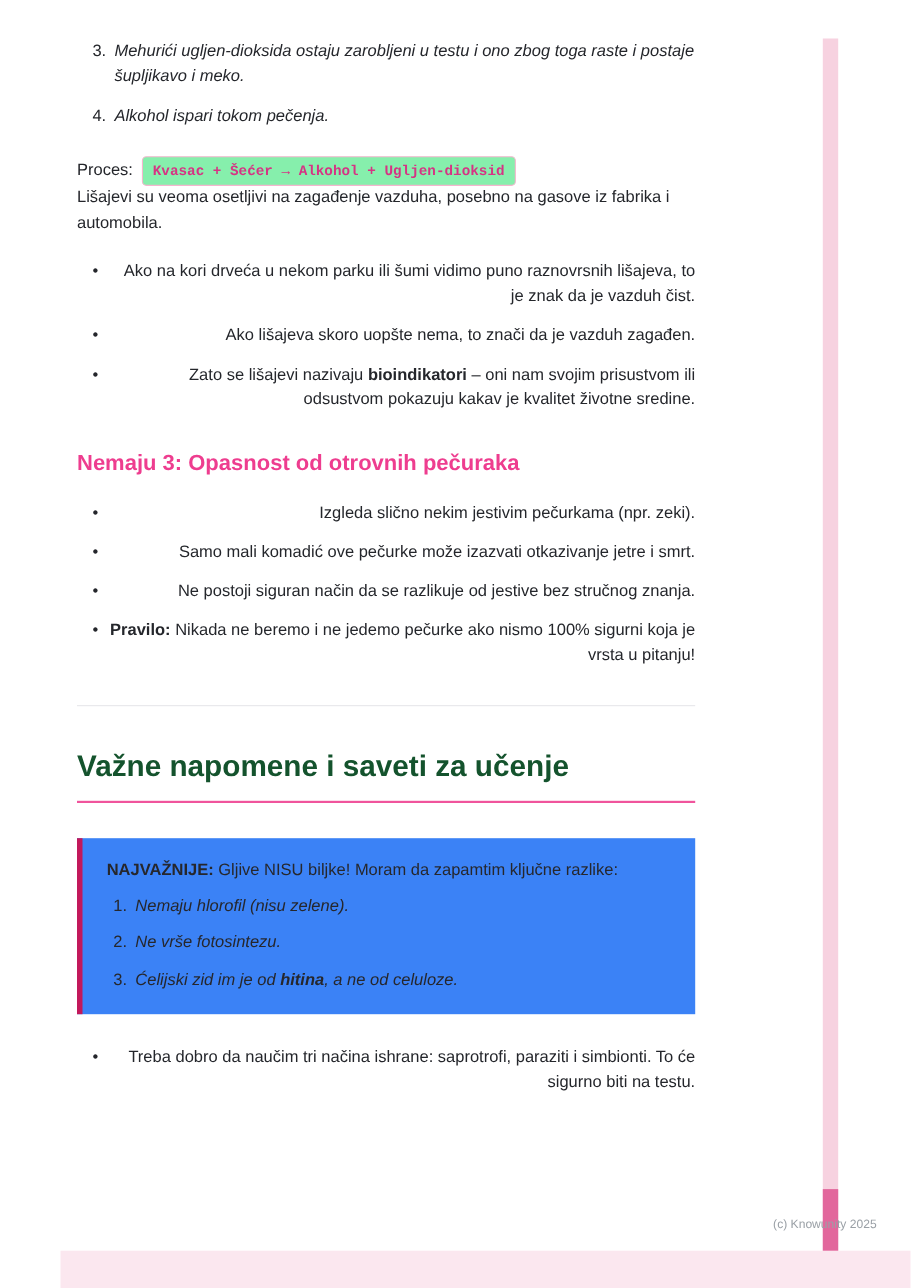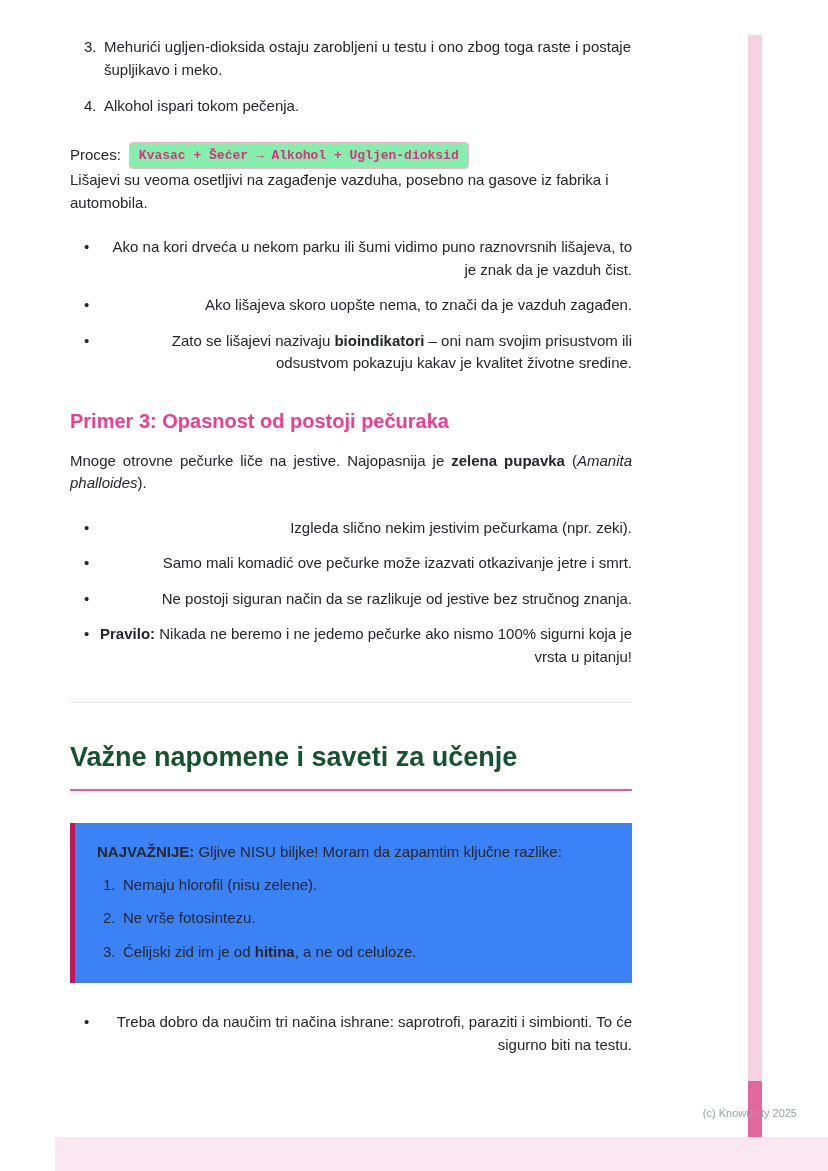--- a/index.html
+++ b/index.html
@@ -15,21 +15,21 @@
     position:absolute;
     left:70px;top:36px;
     width:562px;
     font-size:15px;
     line-height:1.5;
   }
   
   .num-list{margin:0;padding:0;}
   .num-row{display:flex;margin-bottom:14px;}
   .num-row .num{flex:0 0 20px;margin-left:14px;text-align:left;}
-  .num-row .txt{flex:1;}
+  .num-row .txt{flex:1;font-style:italic;}
   
   .proces-line{margin:24px 0 0 0;display:flex;align-items:center;gap:8px;}
   .code-pill{
     display:inline-block;
     font-family:Liberation Mono, monospace;
     font-weight:700;
     font-size:13px;
     color:#d63384;
     background:#86efac;
     border:1px solid #f4b6ce;
@@ -137,22 +137,21 @@
       <li>
         <span class="b"></span>
         <span class="t">Ako lišajeva skoro uopšte nema, to znači da je vazduh zagađen.</span>
       </li>
       <li>
         <span class="b"></span>
         <span class="t"><span>Zato se lišajevi nazivaju </span><strong>bioindikatori</strong><span> – oni nam svojim prisustvom ili odsustvom pokazuju kakav je kvalitet životne sredine.</span></span>
       </li>
     </ul>
 
-    <h3 class="sub">Primer 3: Opasnost od postoji pečuraka</h3>
-    <p class="body justify"><span>Mnoge otrovne pečurke liče na jestive. Najopasnija je </span><strong>zelena pupavka</strong><span> (</span><em>Amanita phalloides</em><span>).</span></p>
+    <h3 class="sub">Nemaju 3: Opasnost od otrovnih pečuraka</h3>
 
     <ul class="blist">
       <li>
         <span class="b"></span>
         <span class="t">Izgleda slično nekim jestivim pečurkama (npr. zeki).</span>
       </li>
       <li>
         <span class="b"></span>
         <span class="t">Samo mali komadić ove pečurke može izazvati otkazivanje jetre i smrt.</span>
       </li>

